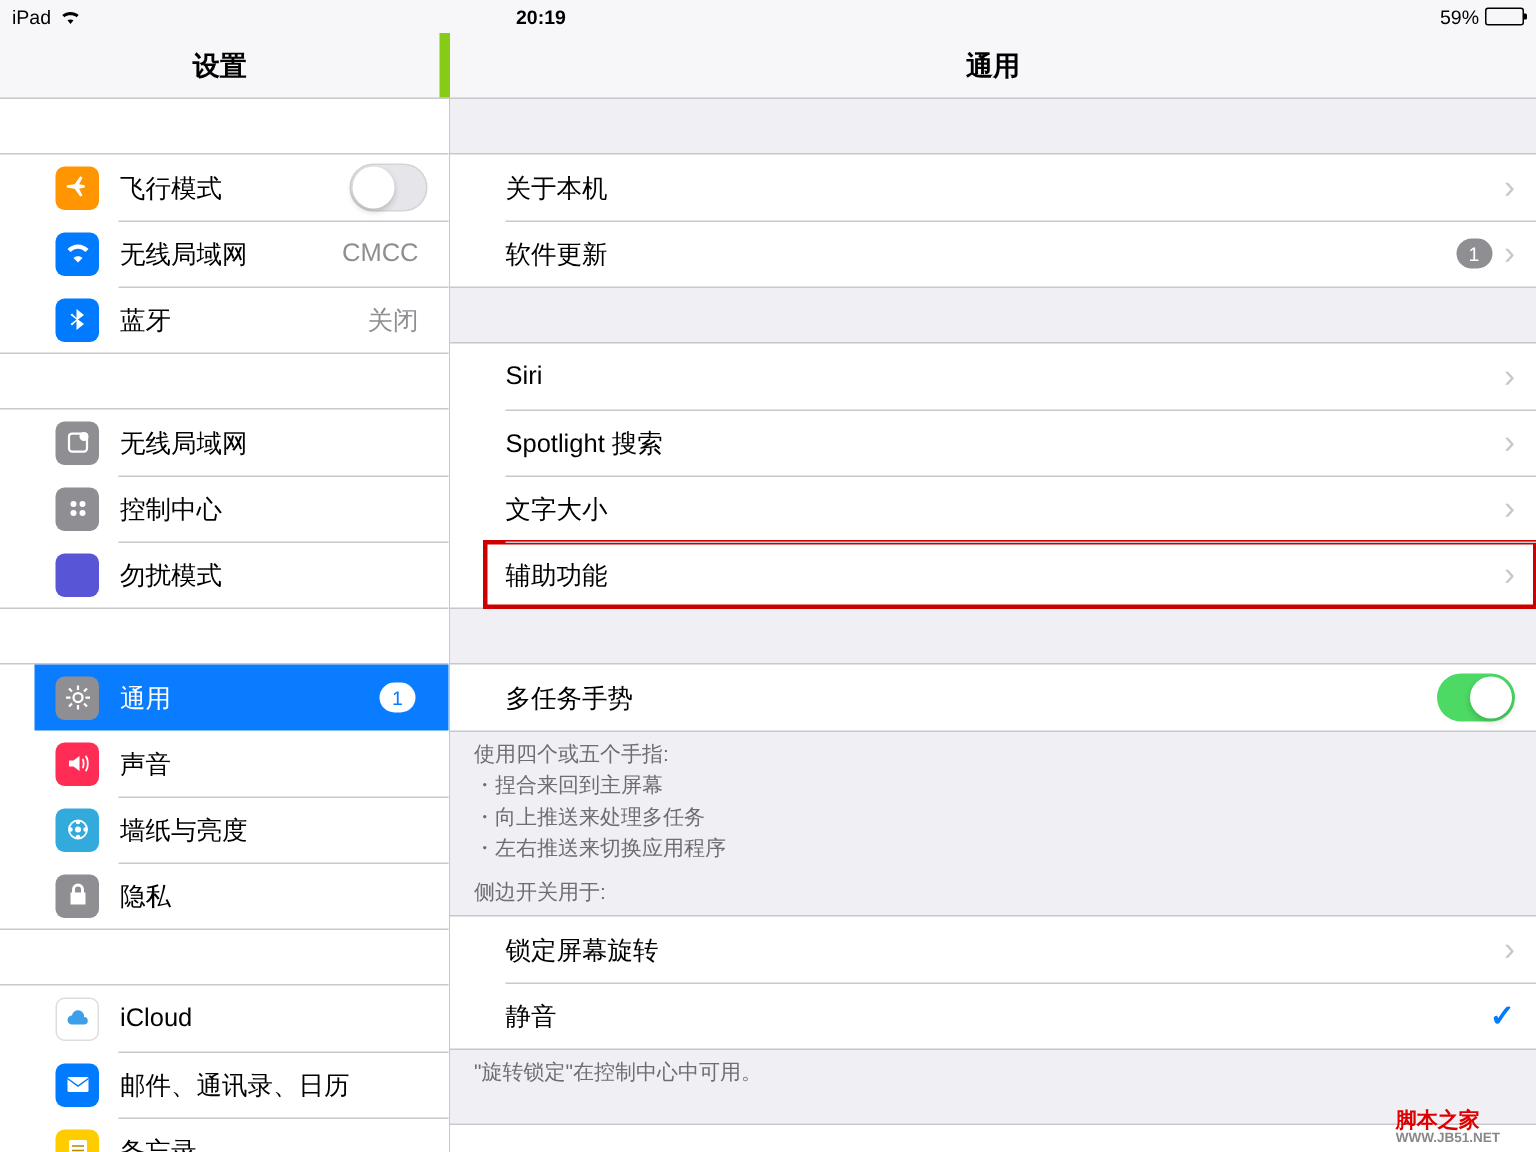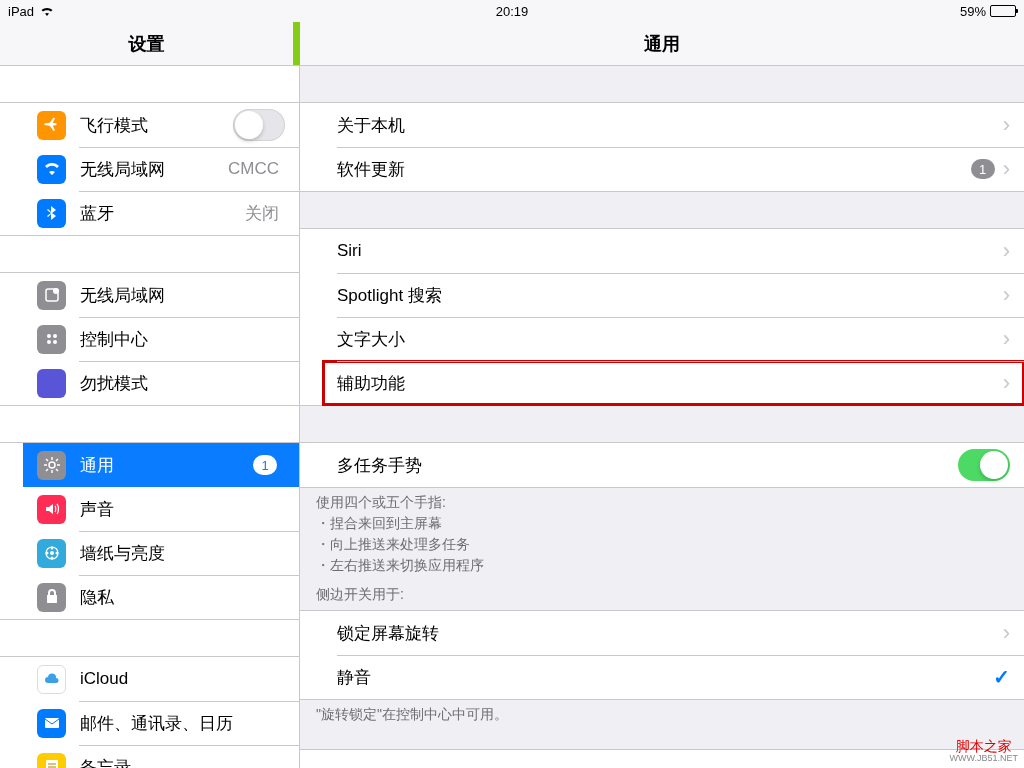--- a/index.html
+++ b/index.html
@@ -1,19 +1,19 @@
 <!DOCTYPE html>
 <html><head>
 <meta charset="utf-8">
 <style>
 * { margin: 0; padding: 0; box-sizing: border-box; font-family: -apple-system, "Helvetica Neue", Arial, sans-serif; }
 body { width: 1024px; height: 768px; overflow: hidden; background: #efeff4; }
 .status-bar { height: 22px; background: #f7f7f9; display: flex; align-items: center; padding: 0 8px; font-size: 13px; color: #000; }
 .status-left { flex: 1; display: flex; align-items: center; gap: 6px; }
-.status-center { flex: 1; text-align: center; font-weight: 400; }
+.status-center { flex: 1; font-weight: 700; }
 .status-right { flex: 1; display: flex; justify-content: flex-end; align-items: center; gap: 4px; }
 .battery { width: 26px; height: 12px; border: 1px solid #000; border-radius: 2px; position: relative; display: inline-block; }
 .battery::after { content: ""; position: absolute; right: -3px; top: 3px; width: 2px; height: 4px; background: #000; border-radius: 0 1px 1px 0; }
 .battery-fill { height: 100%; width: 59%; background: #000; }
 .header-bar { height: 44px; background: #f7f7f9; border-bottom: 1px solid #c8c7cc; display: flex; }
 .header-left { width: 300px; display: flex; align-items: center; justify-content: center; font-size: 18px; font-weight: 600; border-right: 7px solid #84cc16; }
 .header-right { flex: 1; display: flex; align-items: center; justify-content: center; font-size: 18px; font-weight: 600; }
 .main { display: flex; height: 702px; }
 .sidebar { width: 300px; background: #fff; border-right: 1px solid #c8c7cc; overflow-y: auto; }
 .content { flex: 1; background: #efeff4; overflow-y: auto; padding-bottom: 20px; }
@@ -35,21 +35,21 @@
 .toggle.on { background: #4cd964; box-shadow: none; }
 .toggle::after { content: ""; width: 28px; height: 28px; border-radius: 50%; background: #fff; box-shadow: 0 2px 4px rgba(0,0,0,0.2); position: absolute; top: 2px; left: 2px; transition: left 0.2s; }
 .toggle.on::after { left: 22px; }
 .badge { background: #8e8e93; color: #fff; border-radius: 10px; min-width: 24px; height: 20px; display: inline-flex; align-items: center; justify-content: center; font-size: 13px; padding: 0 7px; margin-right: 8px; }
 .row.selected .badge { background: #fff; color: #0a7cff; }
 .badge-gray { background: #8e8e93; }
 .footer-text { padding: 4px 16px; font-size: 14px; color: #6d6d72; line-height: 1.5; }
 .header-text { padding: 6px 16px 6px; font-size: 14px; color: #6d6d72; }
 .check { color: #007aff; font-size: 20px; font-weight: bold; }
 .highlight { outline: 3px solid #cc0000; outline-offset: -2px; }
-.watermark { position: absolute; bottom: 4px; right: 6px; font-size: 14px; color: #d00; font-weight: normal; text-align: center; line-height: 1.1; }
+.watermark { position: absolute; bottom: 4px; right: 24px; font-size: 14px; color: #d00; font-weight: bold; text-align: left; line-height: 1.1; }
 .watermark span { display: block; font-size: 9px; color: #888; }
 </style>
 </head>
 <body>
 
 <div class="status-bar">
   <div class="status-left">
     <span>iPad</span>
     <span><svg width="14" height="10" viewBox="0 0 14 10">
           <path d="M7 10L9 7.5C8 6.8 6 6.8 5 7.5zM3 5.5C5 3.8 9 3.8 11 5.5L12.5 4C9.5 1.3 4.5 1.3 1.5 4z" fill="#000"></path>

